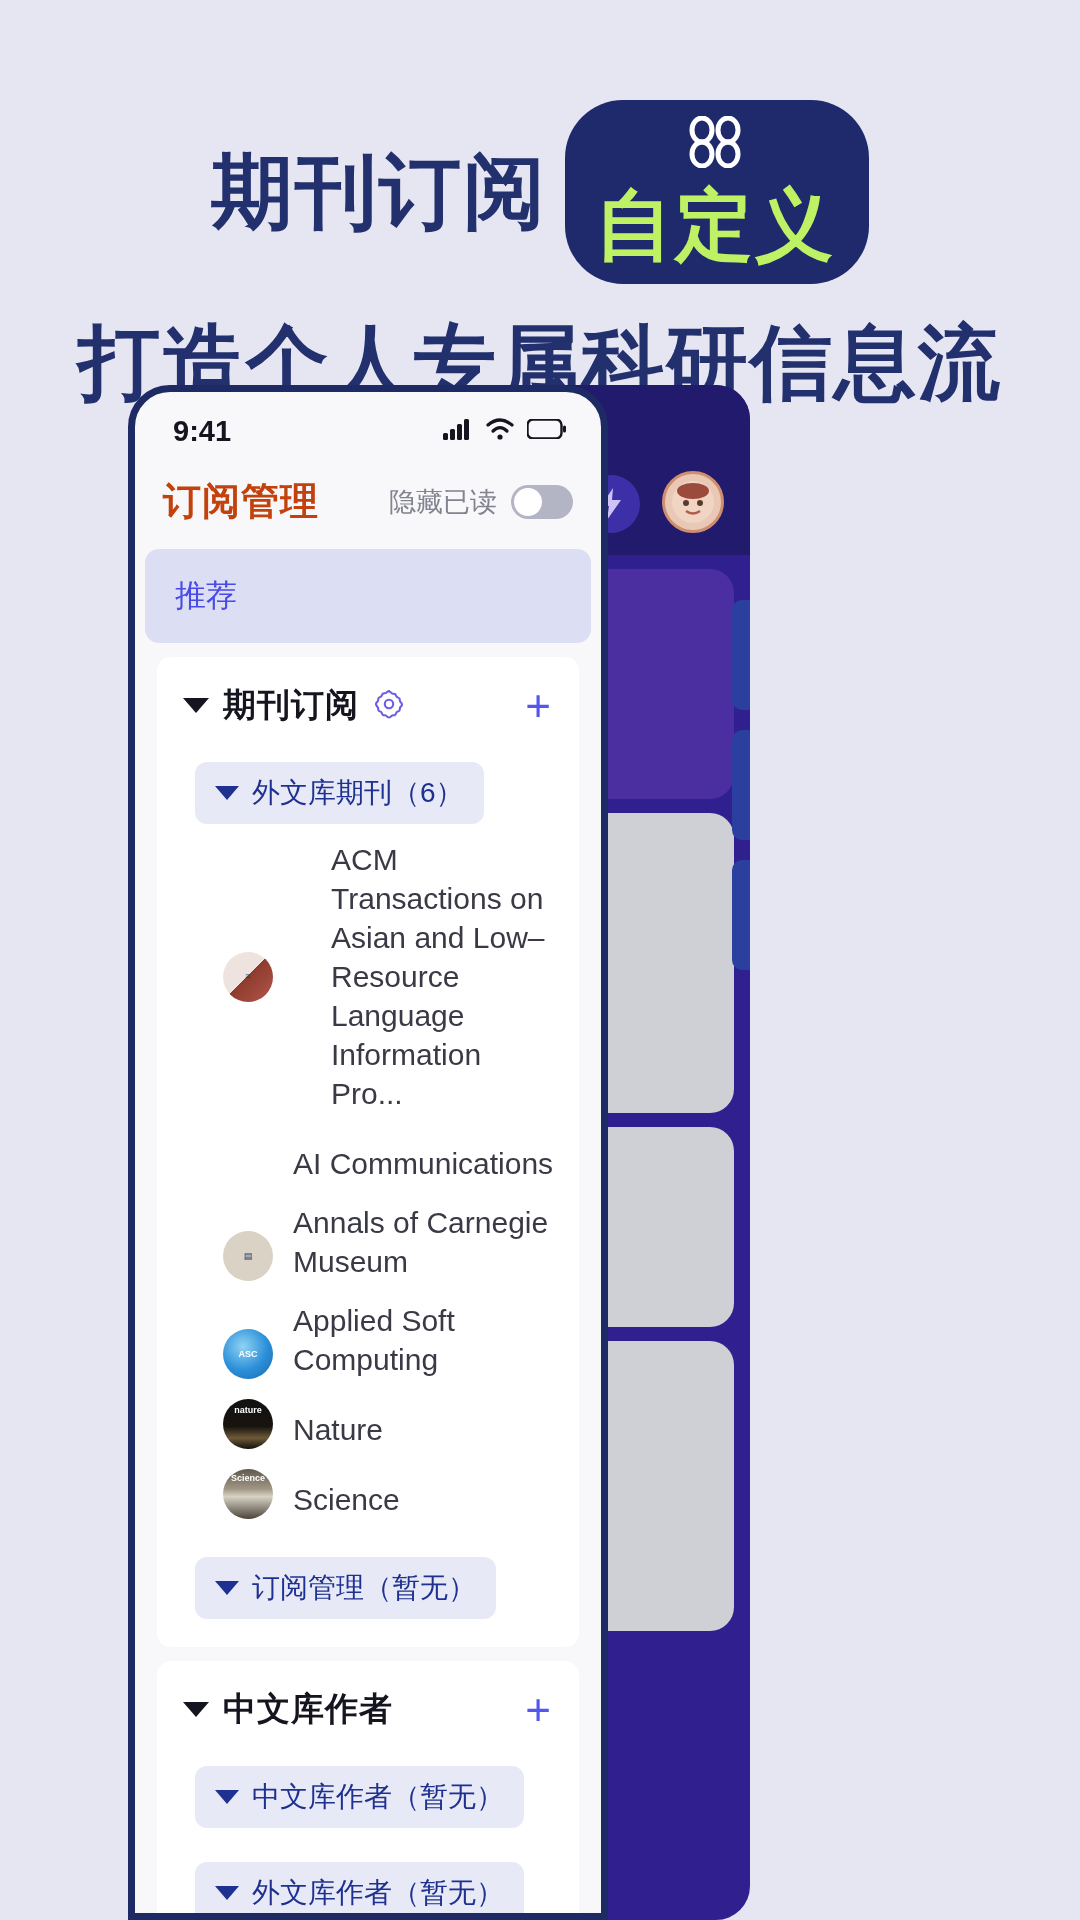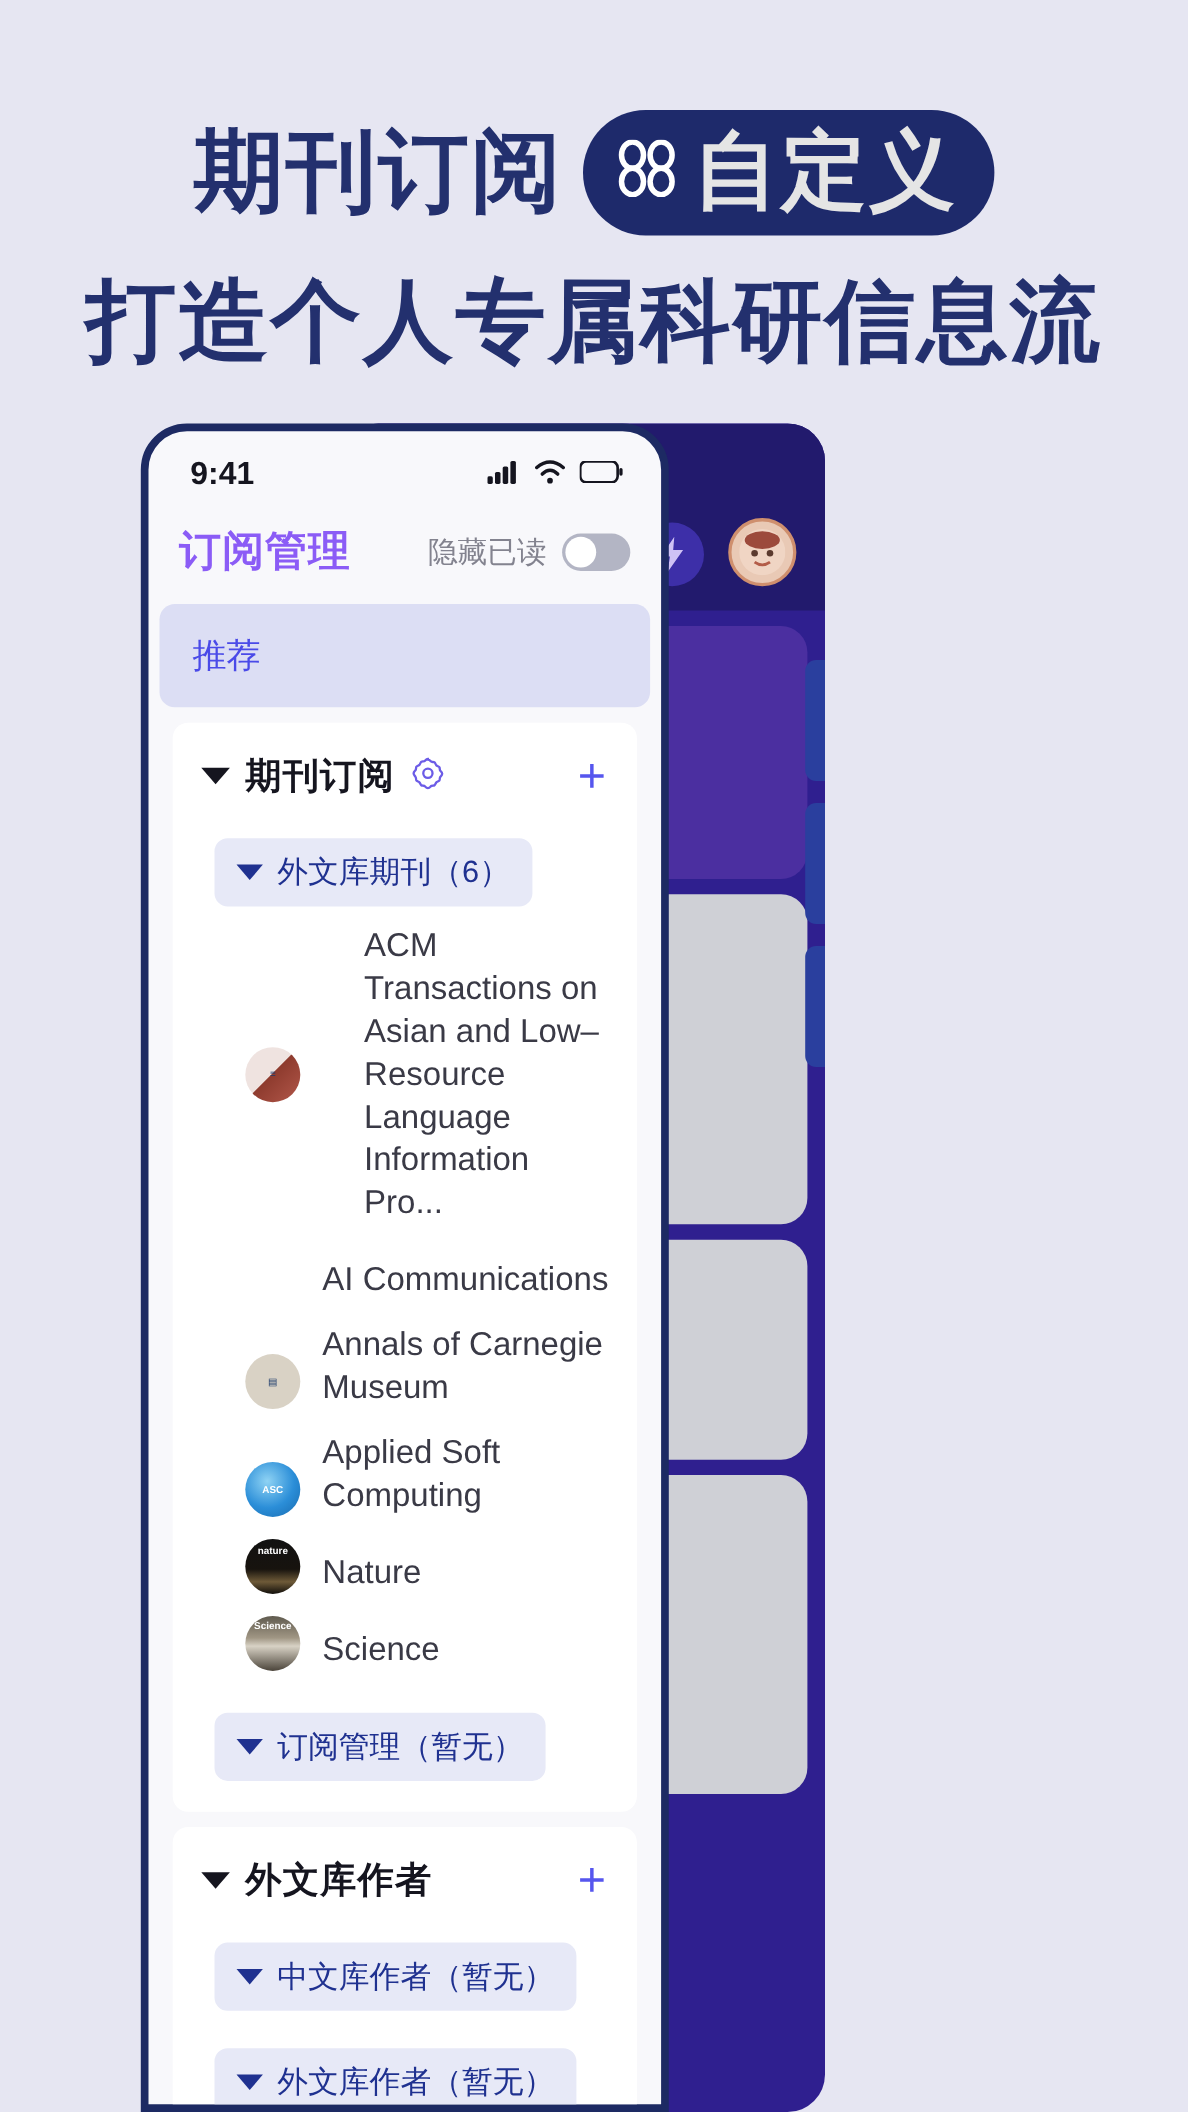--- a/index.html
+++ b/index.html
@@ -16,22 +16,22 @@
   .hl-row1 {
     display:flex; align-items:center; justify-content:center;
     gap:18px; white-space:nowrap;
   }
   .hl-text {
     font-size:82px; font-weight:900; color:#23306e;
     letter-spacing:2px; line-height:1;
   }
   .hl-pill {
     display:inline-flex; align-items:center; gap:14px;
-    background:#1e2a6b; color:#e5e5e5;
-    border-radius:58px; padding:16px 34px 20px 30px;
+    background:#1e2a6b; color:#bef264;
+    border-radius:58px; padding:16px 34px 20px 30px;flex-direction:column;
   }
   .hl-pill .pill-text {
     font-size:78px; font-weight:900; letter-spacing:2px; line-height:1;
   }
   .grid-icon { width:56px; height:52px; flex:0 0 auto; }
   .hl-row2 {
     text-align:center; margin-top:36px;
     font-size:82px; font-weight:900; color:#23306e; letter-spacing:2px;
     line-height:1.05; white-space:nowrap;
   }
@@ -94,21 +94,21 @@
     height:78px; display:flex; align-items:center;
     justify-content:space-between; padding:0 34px 0 38px;
   }
   .sb-time { font-size:29px; font-weight:600; color:#15151f; }
   .sb-icons { display:flex; align-items:center; gap:12px; }
 
   .app-header {
     display:flex; align-items:center; justify-content:space-between;
     padding:6px 28px 22px 28px;
   }
-  .app-title { font-size:38px; font-weight:700; color:#8b5cf6; letter-spacing:1px; }
+  .app-title { font-size:38px; font-weight:700; color:#c2410c; letter-spacing:1px; }
   .hidden-read { display:flex; align-items:center; gap:14px;text-align:right; }
   .hr-label { font-size:27px; color:#83838f; }
   .toggle {
     width:62px; height:34px; border-radius:17px; background:#b3b5c4;
     position:relative;
   }
   .toggle .knob {
     position:absolute; left:3px; top:3px;
     width:28px; height:28px; border-radius:50%; background:#fff;
   }
@@ -344,21 +344,21 @@
     <div class="sub-pill">
       <span class="caret blue"></span>
       <span class="label">订阅管理（暂无）</span>
     </div>
   </div>
 
   <div class="section">
     <div class="sec-head">
       <span class="sec-head-left">
         <span class="caret"></span>
-        <span class="sec-title">外文库作者</span>
+        <span class="sec-title">中文库作者</span>
       </span>
       <span class="plus">+</span>
     </div>
     <div class="sub-pill">
       <span class="caret blue"></span>
       <span class="label">中文库作者（暂无）</span>
     </div>
     <div class="sub-pill">
       <span class="caret blue"></span>
       <span class="label">外文库作者（暂无）</span>

